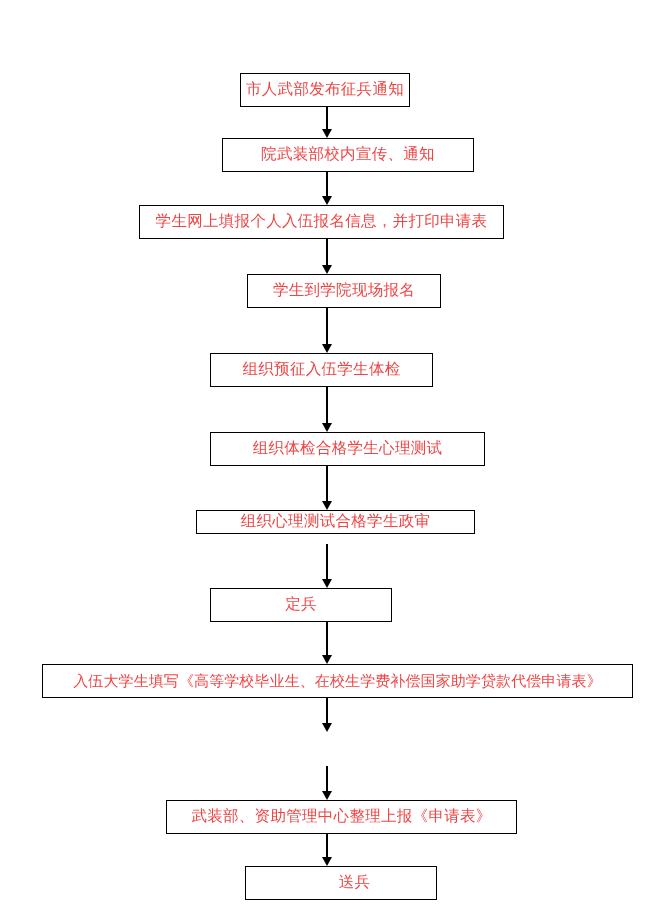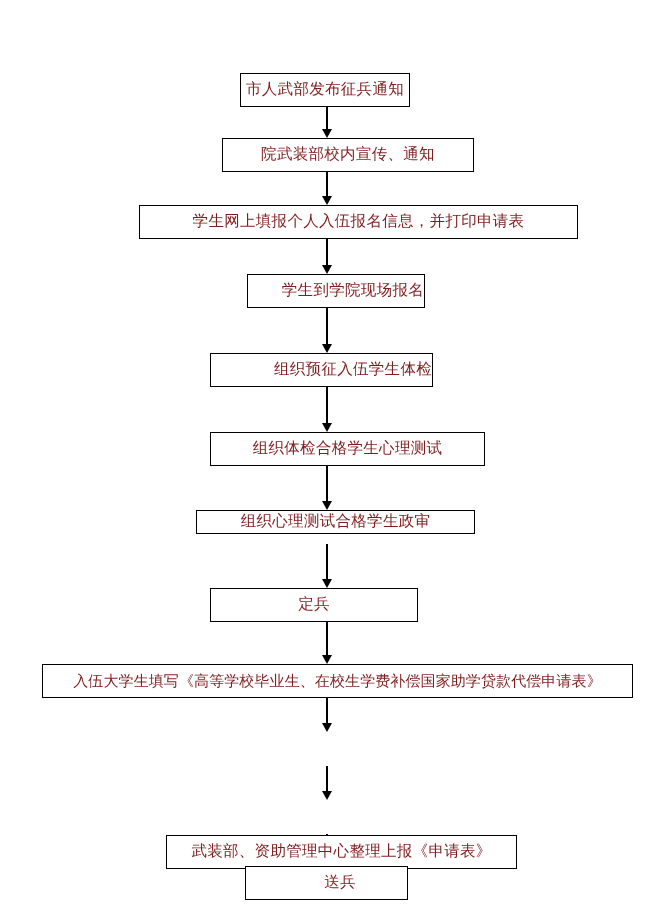--- a/index.html
+++ b/index.html
@@ -30,21 +30,21 @@
     border: 1.4px solid #000000;
     display: flex;
     align-items: center;
     justify-content: center;
     white-space: nowrap;
   }
 
   .node-label {
     font-size: 15.5px;
     line-height: 1;
-    color: #7f1d1d;
+    color: #ef4444;
     letter-spacing: 0.3px;
     font-weight: 400;
   }
 
   .node.wide .node-label {
     font-size: 15px;
     letter-spacing: 0.1px;
     text-align: center;
   }
 
@@ -88,40 +88,40 @@
     <div class="connector" style="left: 326.3px; top: 766px; height: 25px;"></div>
     <div class="arrowhead" style="left: 322px; top: 791px;"></div>
     <div class="connector" style="left: 326.3px; top: 834px; height: 23px;"></div>
     <div class="arrowhead" style="left: 322px; top: 857px;"></div>
     <div class="node" style="left: 240px; top: 73px; width: 170px; height: 34px;">
       <span class="node-label">市人武部发布征兵通知</span>
     </div>
     <div class="node" style="left: 222px; top: 138px; width: 252px; height: 34px;">
       <span class="node-label">院武装部校内宣传、通知</span>
     </div>
-    <div class="node" style="left: 139px; top: 205px; width: 439px; height: 34px;">
+    <div class="node" style="left: 139px; top: 205px; width: 365px; height: 34px;">
       <span class="node-label">学生网上填报个人入伍报名信息，并打印申请表</span>
     </div>
-    <div class="node" style="left: 247px; top: 274px; width: 178px; height: 34px; justify-content: flex-end;">
+    <div class="node" style="left: 247px; top: 274px; width: 194px; height: 34px;">
       <span class="node-label">学生到学院现场报名</span>
     </div>
-    <div class="node" style="left: 210px; top: 353px; width: 223px; height: 34px; justify-content: flex-end;">
+    <div class="node" style="left: 210px; top: 353px; width: 223px; height: 34px;">
       <span class="node-label">组织预征入伍学生体检</span>
     </div>
     <div class="node" style="left: 210px; top: 432px; width: 275px; height: 34px;">
       <span class="node-label">组织体检合格学生心理测试</span>
     </div>
     <div class="node" style="left: 196px; top: 510px; width: 279px; height: 24px;">
       <span class="node-label">组织心理测试合格学生政审</span>
     </div>
-    <div class="node" style="left: 210px; top: 588px; width: 208px; height: 34px; align-items: center;">
+    <div class="node" style="left: 210px; top: 588px; width: 182px; height: 34px; align-items: center;">
       <span class="node-label">定兵</span>
     </div>
     <div class="node wide" style="left: 42px; top: 664px; width: 591px; height: 34px;">
       <span class="node-label">入伍大学生填写《高等学校毕业生、在校生学费补偿国家助学贷款代偿申请表》</span>
     </div>
-    <div class="node" style="left: 166px; top: 800px; width: 351px; height: 34px; margin-top: 35px;">
+    <div class="node" style="left: 166px; top: 800px; width: 351px; height: 34px;">
       <span class="node-label">武装部、资助管理中心整理上报《申请表》</span>
     </div>
-    <div class="node" style="left: 245px; top: 866px; width: 163px; height: 34px; padding-left: 27px;">
+    <div class="node" style="left: 245px; top: 866px; width: 192px; height: 34px; padding-left: 27px;">
       <span class="node-label">送兵</span>
     </div>
   </div>
 
 </body></html>

